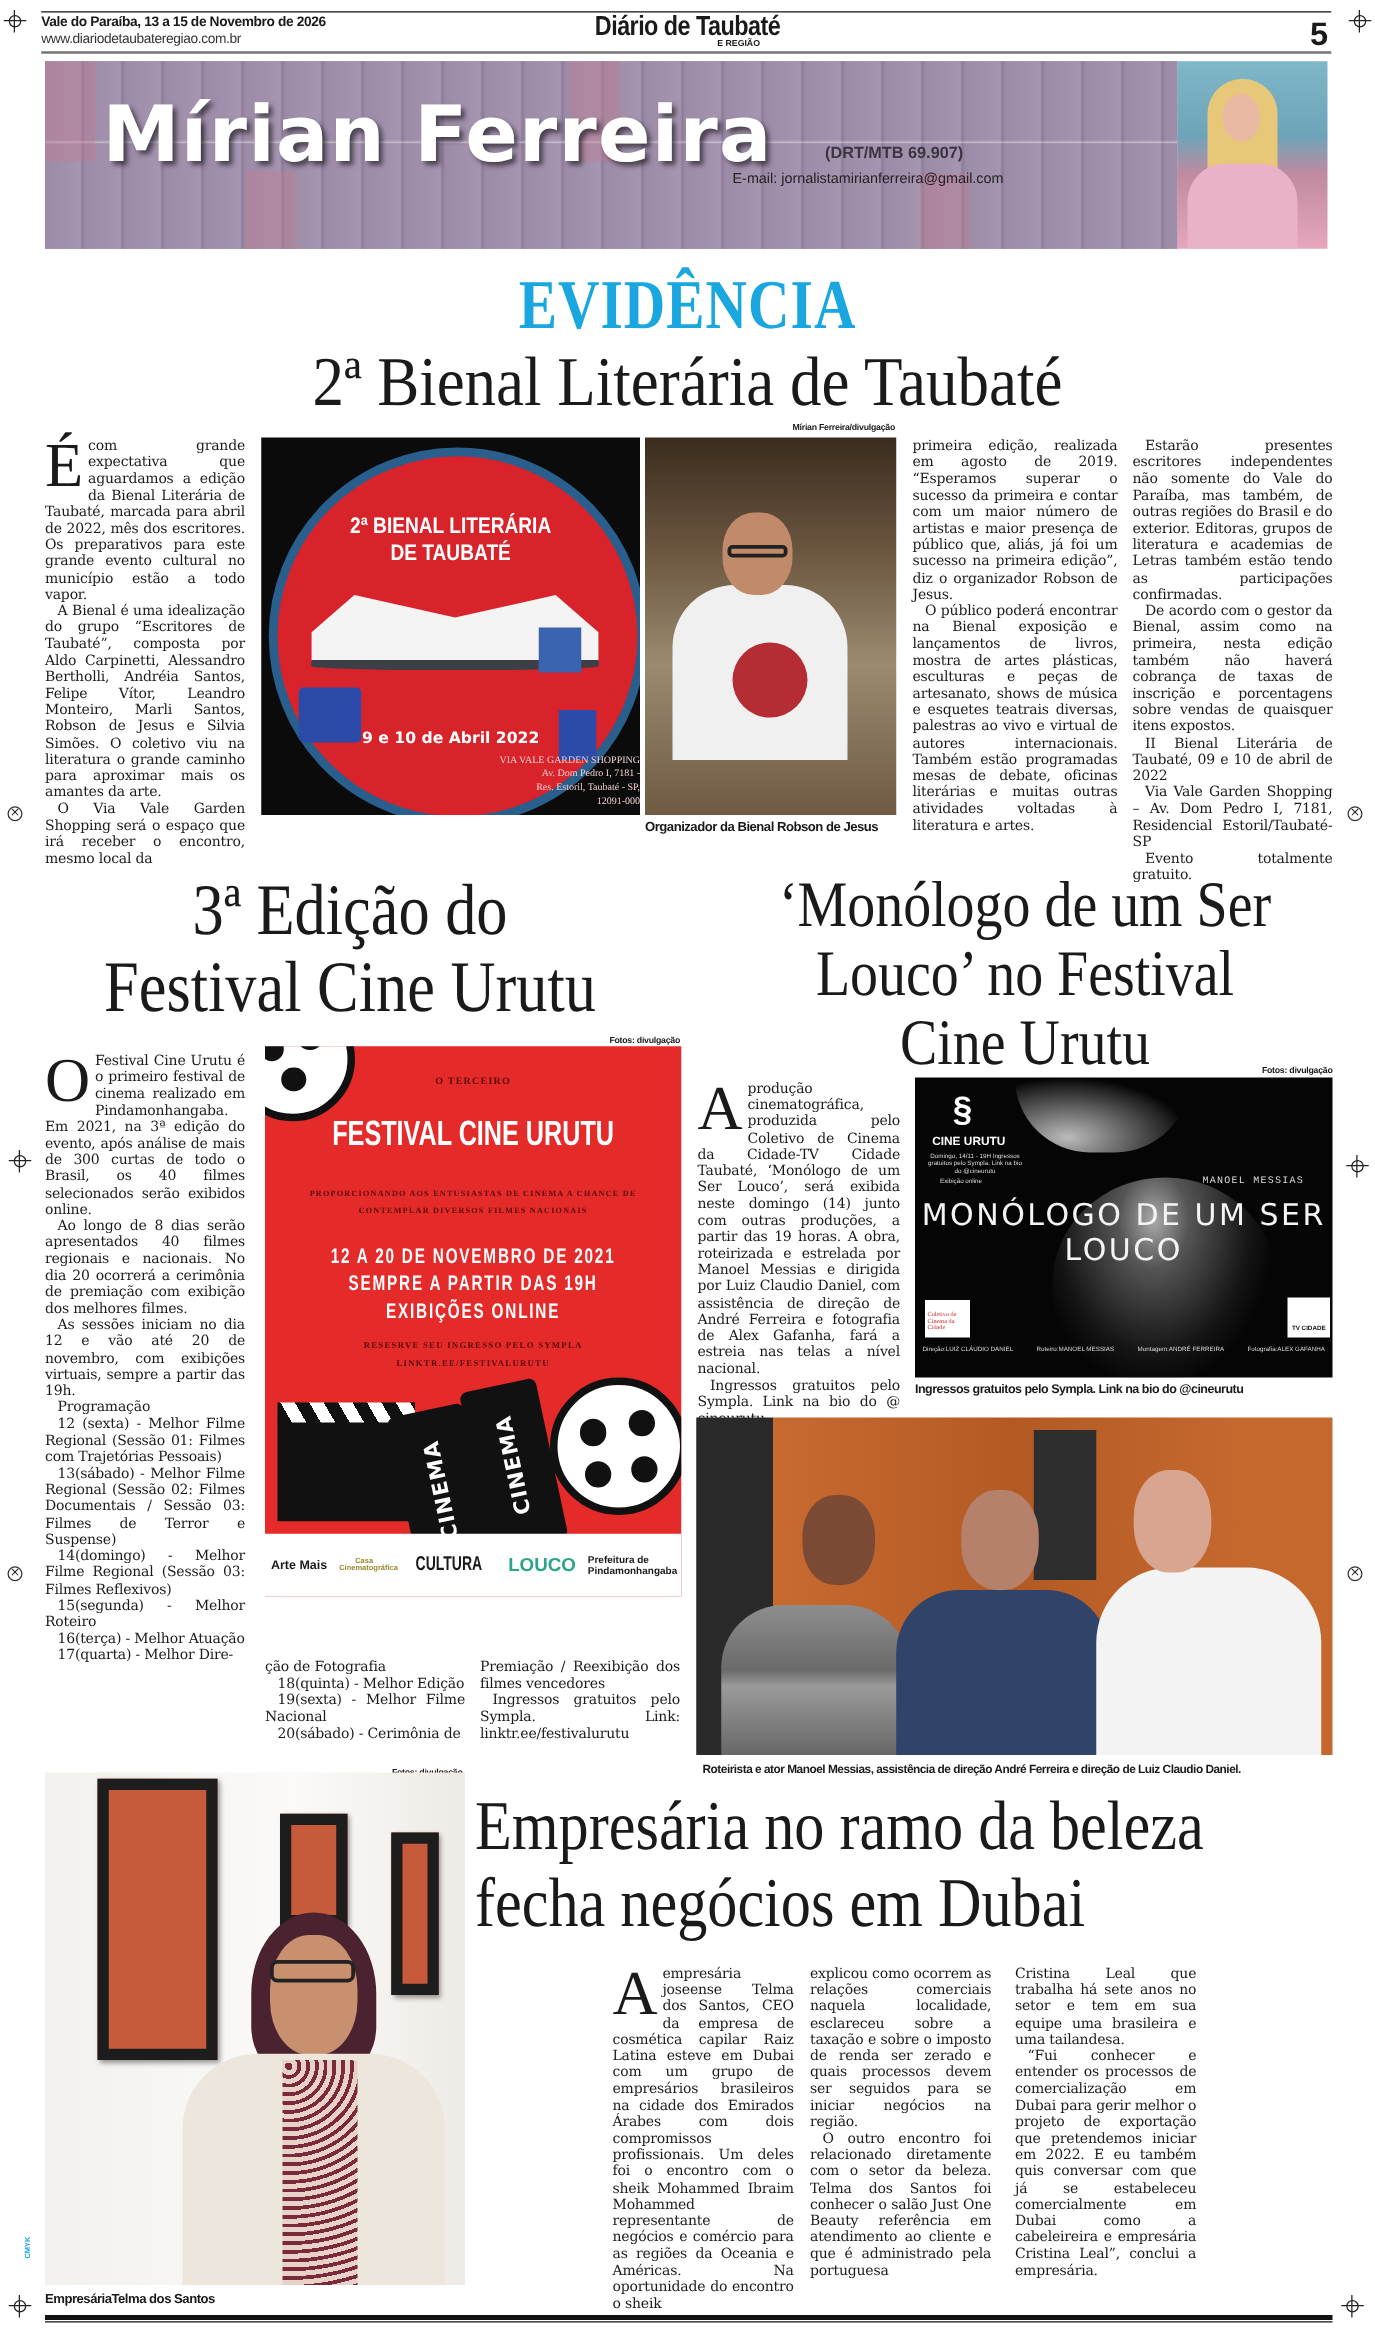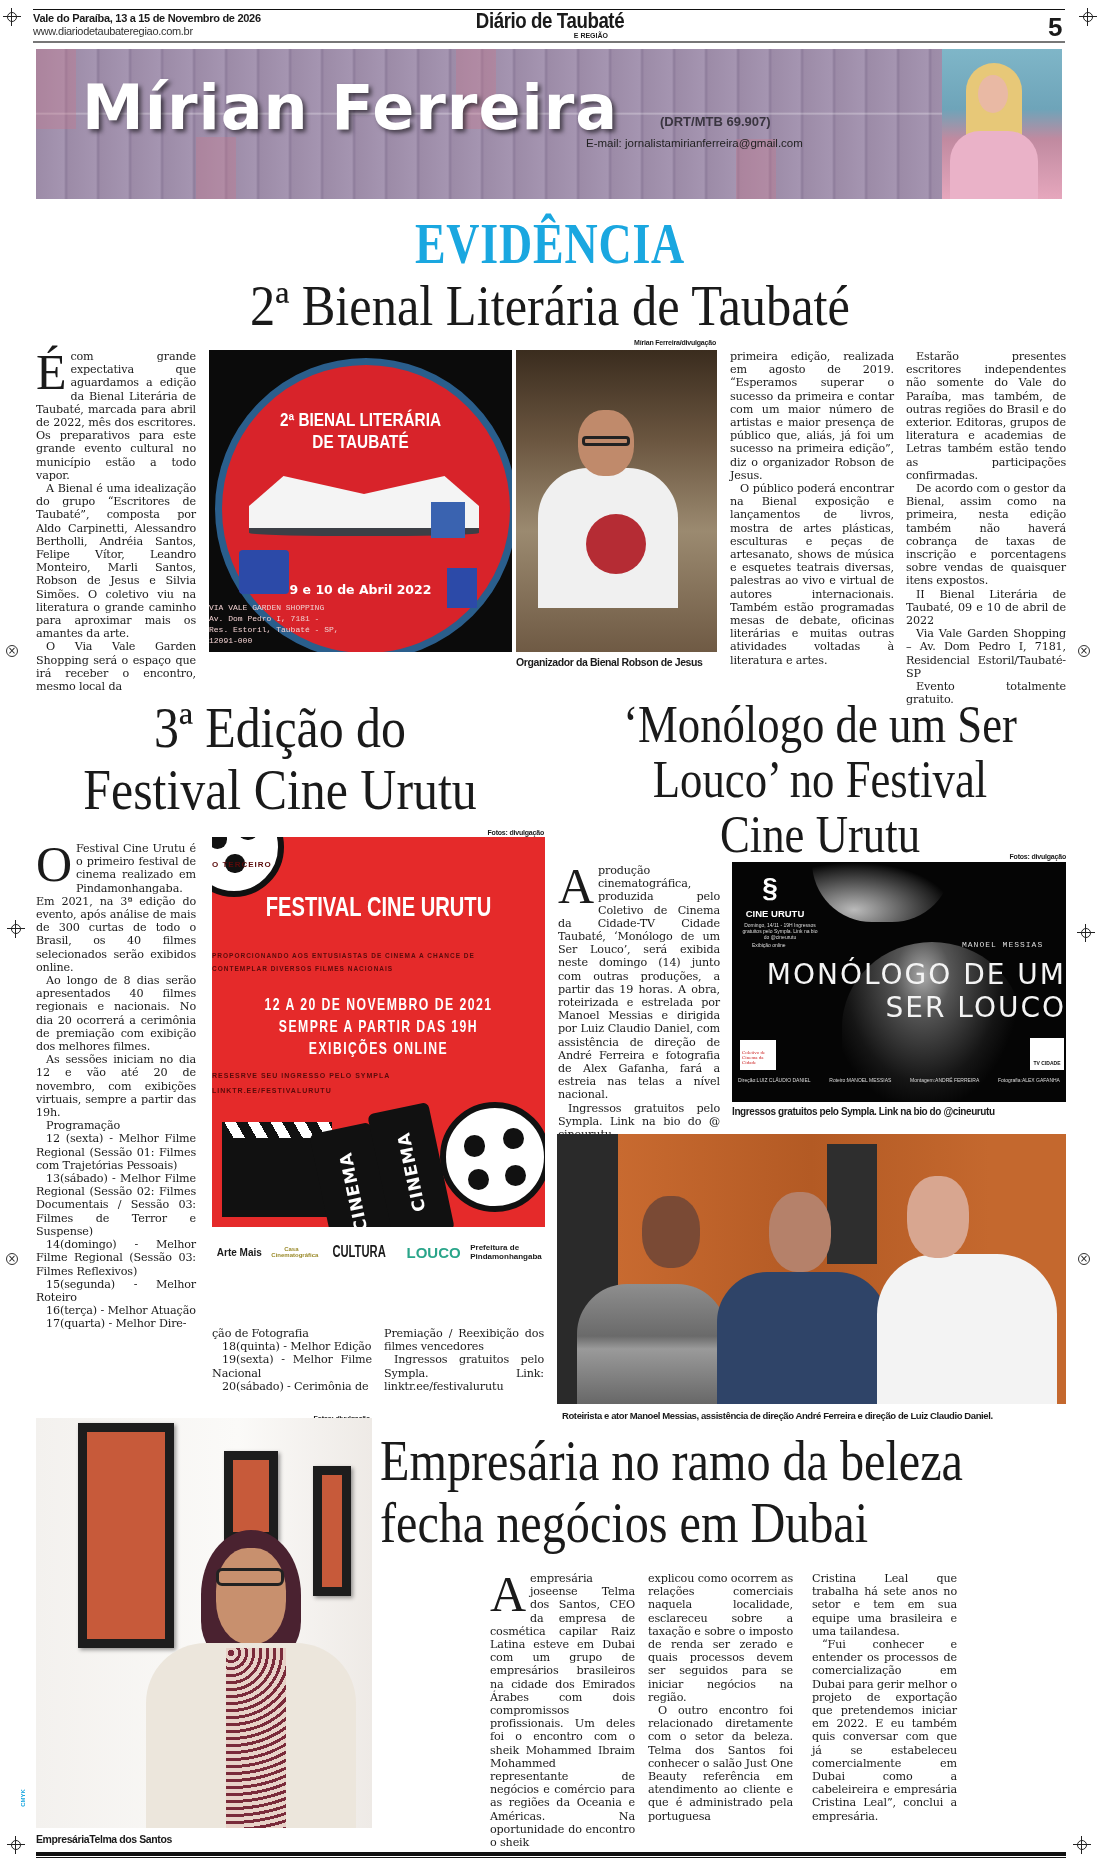--- a/index.html
+++ b/index.html
@@ -30,41 +30,41 @@
 .credit{font-family:"Liberation Sans",sans-serif;font-size:7px;font-weight:bold;text-align:right;letter-spacing:-.2px}
 .caption{font-family:"Liberation Sans",sans-serif;font-size:10.5px;font-weight:bold;letter-spacing:-.4px}
 .col{font-size:11.2px;line-height:13.2px;text-align:justify;hyphens:manual;letter-spacing:-.15px}
 .col p{text-indent:10px}
 .col p.first{text-indent:0}
 .drop{float:left;font-family:"Liberation Serif",serif;font-size:50px;line-height:40px;margin:2px 4px -2px 0;color:#1a1a1a}
 .bienal-poster{background:#0b0b0b;overflow:hidden}
 .bienal-poster .circle{position:absolute;left:6px;top:8px;width:302px;height:302px;border-radius:50%;background:#d8232a;border:7px solid #2a5e8c}
 .bp-title{position:absolute;width:100%;text-align:center;font-family:"Liberation Sans",sans-serif;font-weight:bold;color:#fff;font-size:18px;line-height:20px;transform:scaleX(.85)}
 .bp-date{position:absolute;width:100%;text-align:center;font-family:"DejaVu Sans",sans-serif;font-weight:bold;color:#fff;font-size:12.5px}
-.bp-addr{position:absolute;width:100%;text-align:left;font-family:Liberation Mono, monospace;color:#f0d0d0;font-size:8px;line-height:11px}
+.bp-addr{position:absolute;width:100%;text-align:right;font-family:Liberation Serif, serif;color:#f0d0d0;font-size:8px;line-height:11px}
 .book{position:absolute;left:40px;top:120px;width:230px;height:70px}
 .book .lp{position:absolute;left:0;top:0;width:115px;height:60px;background:#f4f4f4;clip-path:polygon(0 60%,30% 10%,100% 40%,100% 100%,0 100%)}
 .book .rp{position:absolute;right:0;top:0;width:115px;height:60px;background:#f4f4f4;clip-path:polygon(0 40%,70% 10%,100% 60%,100% 100%,0 100%)}
 .book .spine{position:absolute;left:0;bottom:4px;width:230px;height:8px;background:#3c3f46;border-radius:0 0 40% 40%}
 .robson{background:linear-gradient(180deg,#3a2c1e 0,#6b5640 30%,#9b8a70 60%,#6f5a44 100%);overflow:hidden}
 .robson .shirt{position:absolute;left:22px;top:118px;width:140px;height:140px;background:#f0f0f0;border-radius:50px 50px 0 0}
 .robson .head{position:absolute;left:62px;top:60px;width:56px;height:66px;background:#c08a6b;border-radius:45%}
 .robson .glasses{position:absolute;left:66px;top:86px;width:48px;height:10px;border:3px solid #222;border-radius:4px}
 .robson .logo{position:absolute;left:70px;top:164px;width:60px;height:60px;background:#b52c34;border-radius:50%}
 .cine-poster{background:#e52a2a;overflow:hidden}
-.cp-small{font-family:Liberation Sans, sans-serif;font-weight:bold;font-size:7.5px;color:#5a0a0a;letter-spacing:1px}
+.cp-small{font-family:Liberation Serif, serif;font-weight:bold;font-size:7.5px;color:#5a0a0a;text-align:center;letter-spacing:1px}
 .cp-big{font-family:"Liberation Sans",sans-serif;font-weight:bold;color:#fff;text-align:center;transform:scaleX(.72)}
 .reel{position:absolute;border-radius:50%;background:#fff;border:6px solid #111}
 .reel i{position:absolute;width:22%;height:22%;background:#111;border-radius:50%}
 .ticket{position:absolute;width:62px;height:130px;background:#111;border-radius:6px;color:#fff;font-family:"DejaVu Sans",sans-serif;font-weight:bold;font-size:17px;display:flex;align-items:center;justify-content:center}
 .ticket span{transform:rotate(-90deg);white-space:nowrap;letter-spacing:1px}
 .clap{position:absolute;background:#111}
 .logos{background:#fff;display:flex;align-items:center;justify-content:space-around;font-family:"Liberation Sans",sans-serif;font-weight:bold}
 .mono-poster{background:#050505;overflow:hidden;color:#fff}
-.mono-title{font-family:"DejaVu Sans",sans-serif;font-size:28px;letter-spacing:2px;text-align:right;color:#f4f4f4}
+.mono-title{font-family:"DejaVu Sans",sans-serif;font-size:24px;letter-spacing:2px;text-align:center;color:#f4f4f4}
 .mp-small{font-family:"Liberation Sans",sans-serif;font-size:5px;color:#ddd}
 .trio{background:linear-gradient(90deg,#2a2a2a 0,#2a2a2a 12%,#c86a30 12%,#b35a24 50%,#c4682e 85%,#c4682e 100%);overflow:hidden}
 .telma{background:linear-gradient(90deg,#f3f1ee,#fbfaf8 60%,#eeeae6);overflow:hidden}
 .frame{position:absolute;border:9px solid #1d1d1d;background:#c75a3a;box-shadow:2px 2px 4px rgba(0,0,0,.4)}
 .bigrule{position:absolute;height:4px;background:#111}
 </style>
 </head>
 <body>
 
 <div class="reg" style="left:3px;top:8px">

